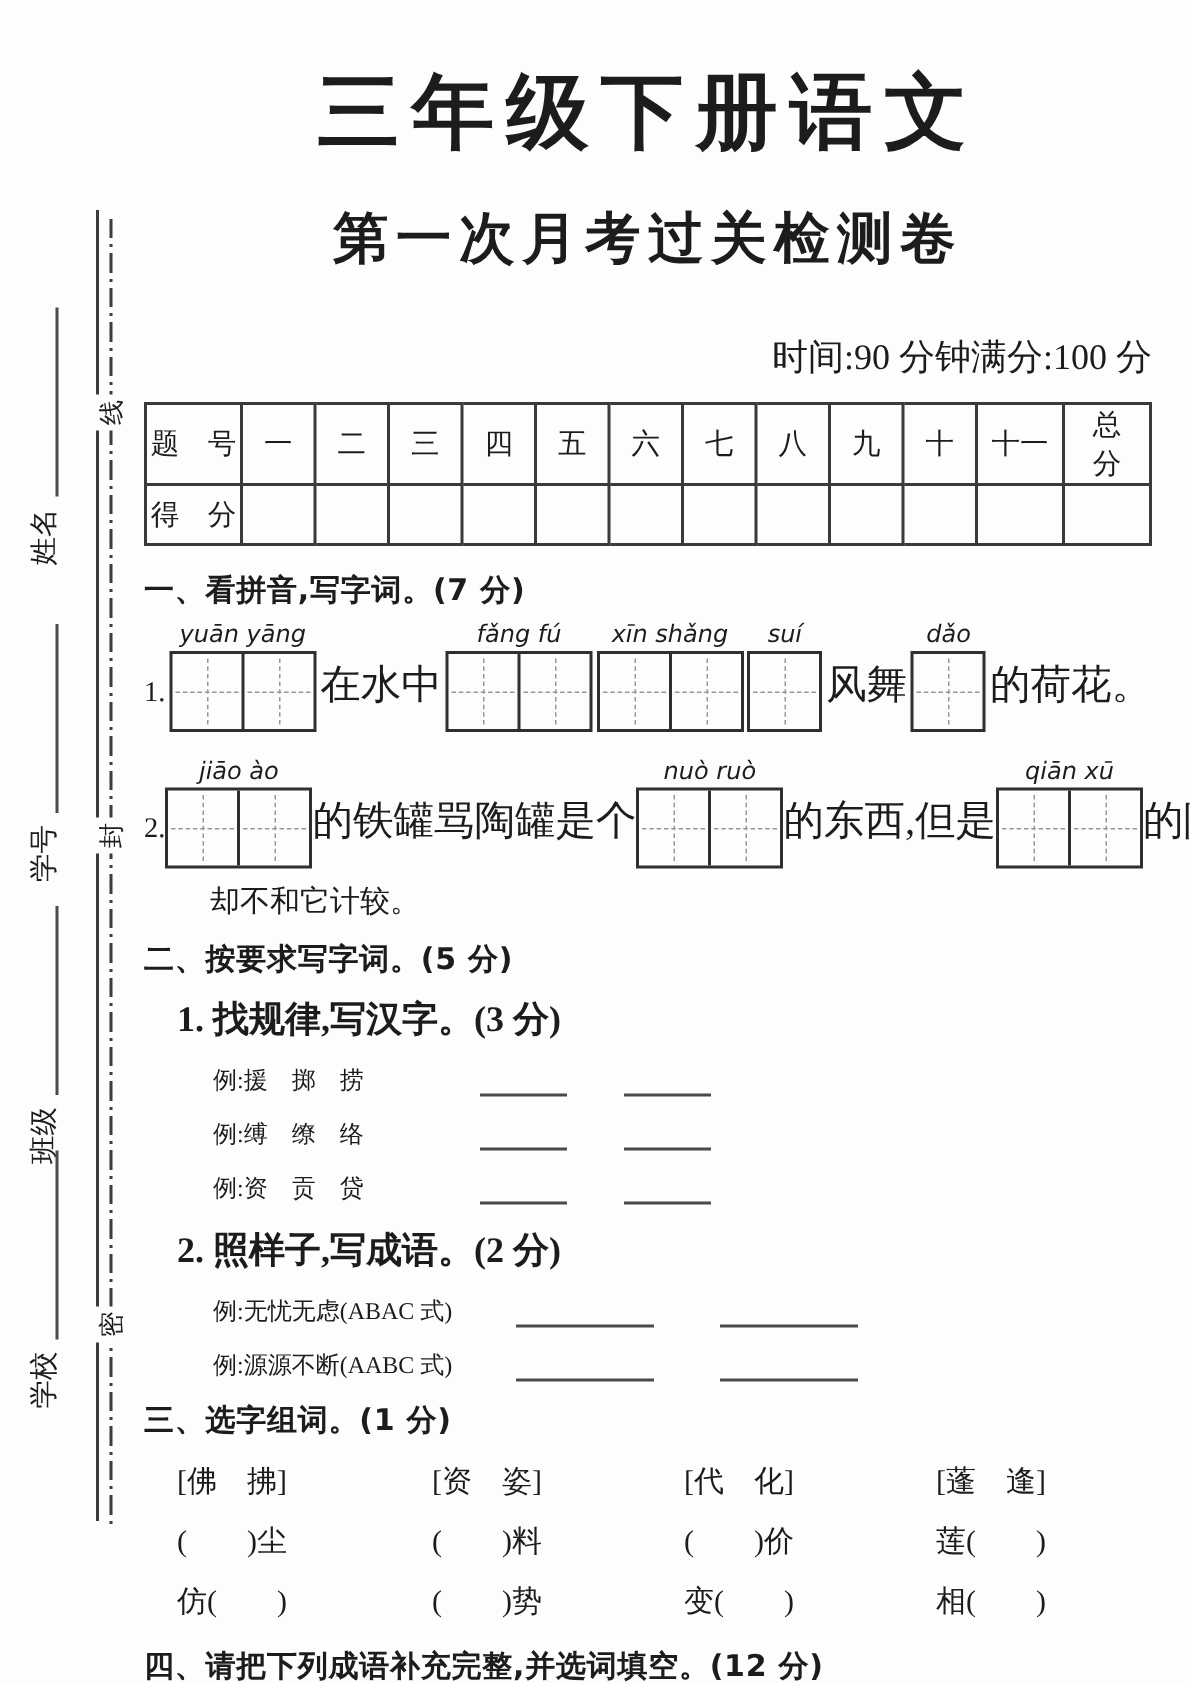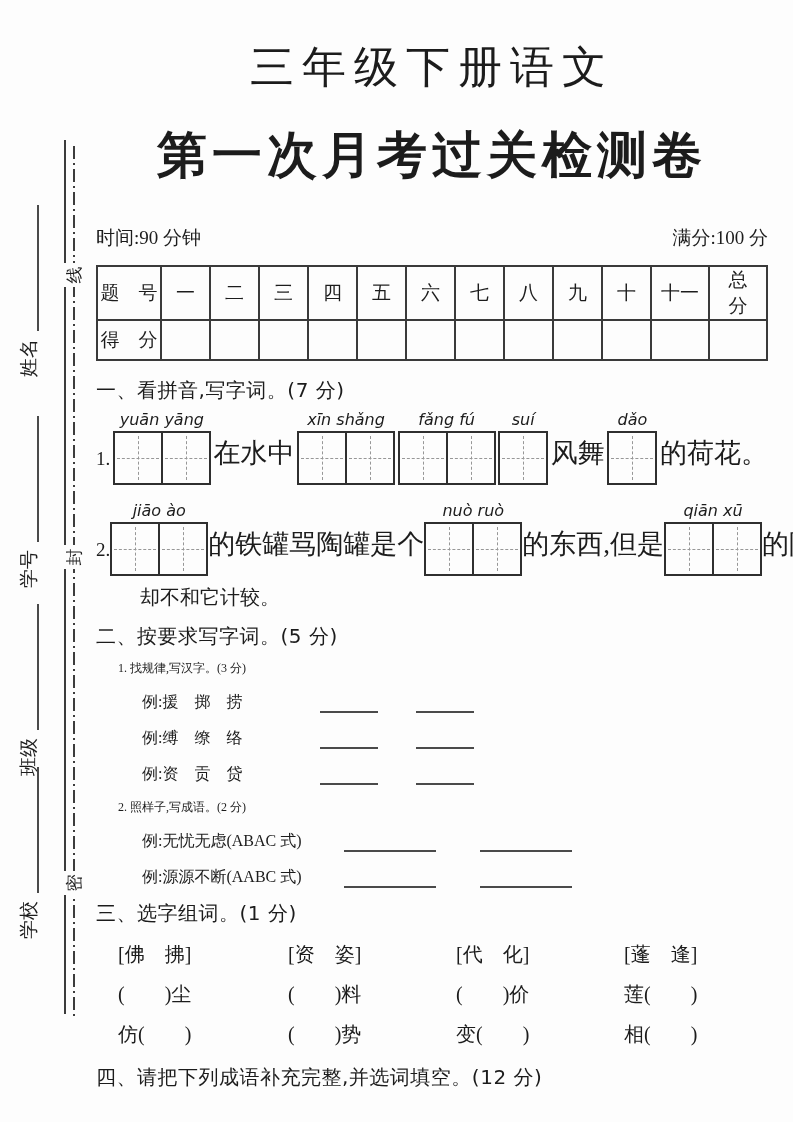--- a/index.html
+++ b/index.html
@@ -15,48 +15,48 @@
   .vline-dash{position:absolute;left:73px;top:146px;width:2px;height:872px;
     background:repeating-linear-gradient(to bottom,#3c3c3c 0 13px,transparent 13px 17px,#3c3c3c 17px 19px,transparent 19px 23px);}
   .seal-char{position:absolute;left:62px;width:24px;height:24px;background:#fdfdfd;
     display:flex;align-items:center;justify-content:center;font-size:17px;transform:rotate(-90deg);}
   .margin-label{position:absolute;left:-55px;width:172px;height:22px;transform:rotate(-90deg);
     display:flex;align-items:flex-end;font-size:19px;white-space:nowrap;}
   .margin-label .uline{flex:1;border-bottom:2px solid #4a4a4a;height:2px;margin:0 0 3px 8px;}
 
   
   .main{position:absolute;left:96px;top:0;width:672px;}
-  .title{margin:42px 0 0;text-align:center;font-size:44px;font-weight:normal;letter-spacing:8px;line-height:1.2;}
-  .subtitle{margin:30px 0 0;text-align:center;font-size:50px;font-weight:bold;letter-spacing:5px;line-height:1.2;}
-  .info-row{display:flex;justify-content:space-between;font-size:19px;margin-top:40px;}
+  .title{margin:42px 0 0;text-align:center;font-size:55px;font-weight:bold;letter-spacing:8px;line-height:1.2;}
+  .subtitle{margin:30px 0 0;text-align:center;font-size:37px;font-weight:bold;letter-spacing:5px;line-height:1.2;}
+  .info-row{display:flex;justify-content:flex-end;font-size:24px;margin-top:40px;}
 
   table.score-table{width:100%;border-collapse:collapse;margin-top:14px;
     font-family:"DejaVu Sans","Liberation Sans",sans-serif;font-size:19px;}
   table.score-table td{border:2px solid #3a3a3a;text-align:center;padding:0;}
   table.score-table tr.head td{height:34px;}
   table.score-table tr.fill td{height:38px;}
   td.c-label{width:62px;}td.c-num{width:47px;}td.c-num11{width:56px;}
 
   .sec-heading{margin-top:16px;font-family:"DejaVu Sans","Liberation Sans",sans-serif;
-    font-weight:normal;font-size:20px;letter-spacing:.5px;}
+    font-weight:bold;font-size:20px;letter-spacing:.5px;}
 
   
   .pyrow{display:flex;align-items:flex-end;justify-content:space-between;margin-top:14px;}
   .pyrow .qnum{font-size:19px;padding-bottom:15px;}
   .pygroup{display:flex;flex-direction:column;align-items:center;}
   .py{font-family:"DejaVu Sans","Liberation Sans",sans-serif;font-size:16px;margin-bottom:2px;white-space:nowrap;font-style:italic;}
   .cells{display:flex;border:2px solid #2f2f2f;}
   .cell{width:46px;height:50px;position:relative;}
   .cell + .cell{border-left:2px solid #2f2f2f;}
   .cell::before{content:"";position:absolute;left:50%;top:3px;bottom:3px;border-left:1.5px dashed #979797;}
   .cell::after{content:"";position:absolute;top:50%;left:2px;right:2px;border-top:1.5px dashed #979797;}
   .sep{font-size:27px;padding-bottom:14px;white-space:nowrap;}
   .followup{margin:8px 0 0 44px;font-size:20px;}
 
-  .subitem{margin:10px 0 0 22px;font-size:12px;}
+  .subitem{margin:10px 0 0 22px;font-size:24px;font-weight:bold;}
   .ex-row{display:flex;align-items:flex-end;margin:14px 0 0 46px;font-size:16px;}
   .blank{width:58px;height:20px;border-bottom:2px solid #4a4a4a;}
   .ex-row .blank.first{margin-left:78px;}
   .blank + .blank{margin-left:38px;}
   .ex-row.idiom .blank{width:92px;}
   .ex-row.idiom .blank.first{margin-left:42px;}
   .ex-row.idiom .blank + .blank{margin-left:44px;}
 
   .s3-grid{display:grid;grid-template-columns:170px 168px 168px auto;
     margin:14px 0 0 22px;row-gap:13px;font-size:20px;}
@@ -143,28 +143,28 @@
       <span class="qnum">1.</span>
       <div class="pygroup">
         <span class="py">yuān yāng</span>
         <div class="cells">
             <div class="cell"></div>
             <div class="cell"></div>
           </div>
       </div>
       <span class="sep">在水中</span>
       <div class="pygroup">
+        <span class="py">fǎng fú</span>
+        <div class="cells">
+            <div class="cell"></div>
+            <div class="cell"></div>
+          </div>
+      </div>
+      <div class="pygroup">
         <span class="py">xīn shǎng</span>
-        <div class="cells">
-            <div class="cell"></div>
-            <div class="cell"></div>
-          </div>
-      </div>
-      <div class="pygroup">
-        <span class="py">fǎng fú</span>
         <div class="cells">
             <div class="cell"></div>
             <div class="cell"></div>
           </div>
       </div>
       <div class="pygroup">
         <span class="py">suí</span>
         <div class="cells">
             <div class="cell"></div>
           </div>

